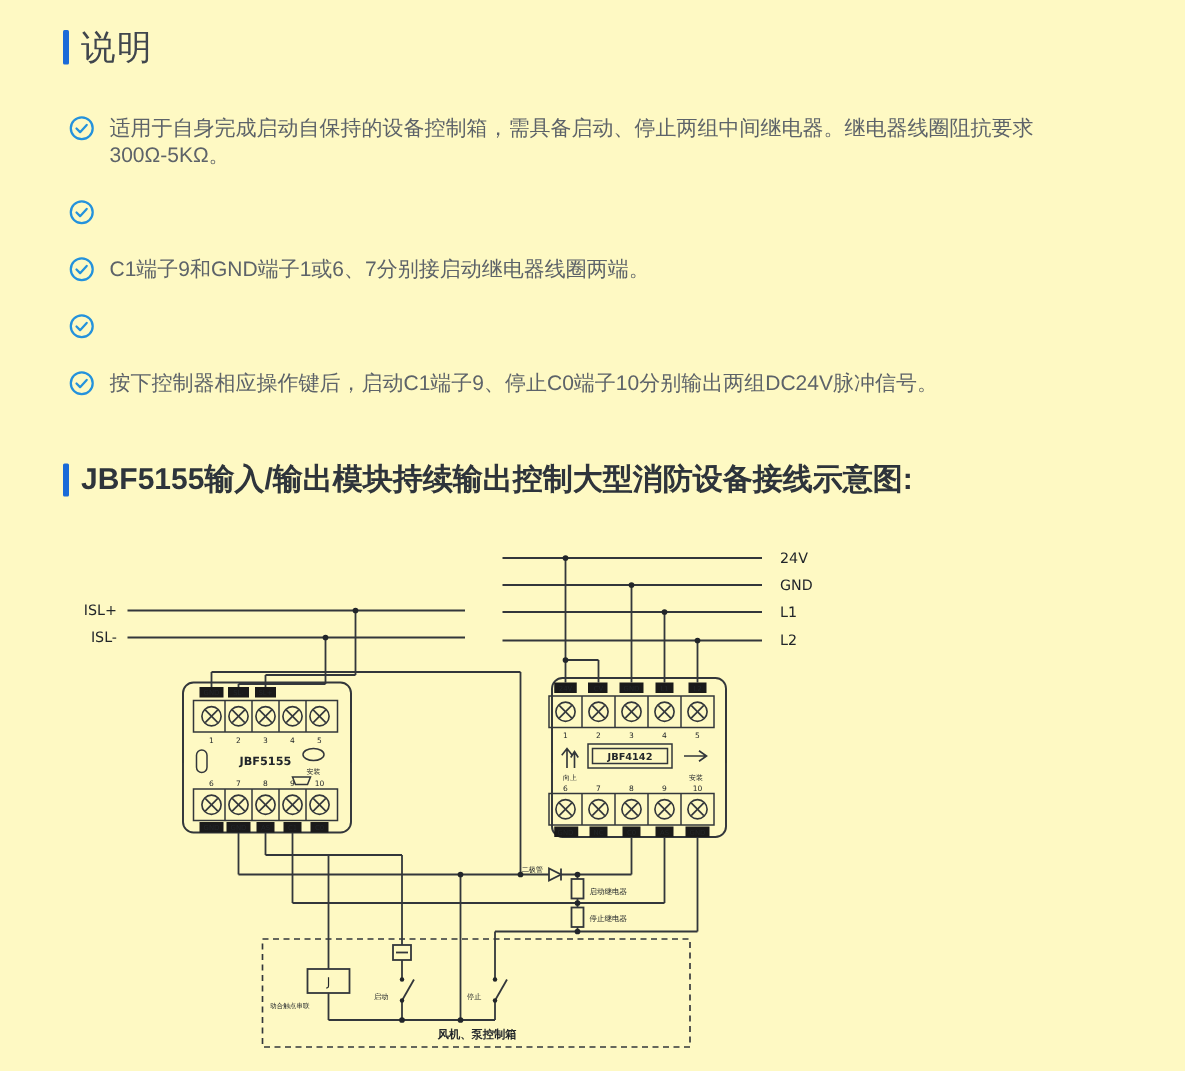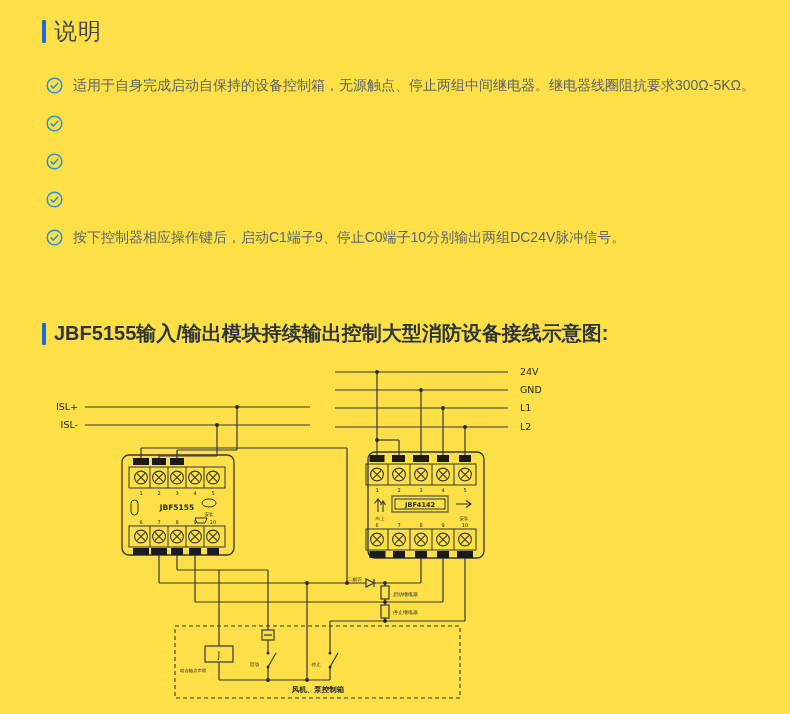--- a/index.html
+++ b/index.html
@@ -1,26 +1,26 @@
 <!DOCTYPE html>
 <html><head>
 <meta charset="utf-8">
 <style>
   * { margin:0; padding:0; box-sizing:border-box; }
   html,body { background:#f4f5f6; }
   .page {
-    position:relative; width:790px; height:714px; background:#fde047;
+    position:relative; width:790px; height:714px; background:#fef9c3;
     font-family:"Liberation Sans","DejaVu Sans",sans-serif; overflow:hidden;
   }
   .sec-header { display:flex; align-items:center; gap:8px; }
   .sec-header .bar { width:4px; background:#1a6bd8; border-radius:1px; }
   .h1row { position:absolute; left:42px; top:16px; }
   .h1row .bar { height:23px; }
   .h1row .ttl { font-size:23px; color:#40464d; letter-spacing:1px; }
-  .h2row { position:absolute; left:42px; top:320px; }
+  .h2row { position:absolute; left:42px; top:306px; }
   .h2row .bar { height:22px; }
   .h2row .ttl { font-size:20px; font-weight:bold; color:#2e343b; }
   .bullets { position:absolute; left:46px; top:76px; width:716px; }
   .bullet { display:flex; align-items:flex-start; gap:10px; margin-bottom:20px; min-height:18px; }
   .bullet .txt { font-size:14px; color:#5d6369; line-height:18px; }
   .bullet svg { flex:0 0 auto; margin-top:1px; }
   .diagram { position:absolute; left:0; top:355px; }
   svg text { font-family:"DejaVu Sans","Liberation Sans",sans-serif; fill:#22262a; }
   svg .mono { font-family:"DejaVu Sans Mono","Liberation Mono",monospace; }
   svg line, svg path.w, svg rect.box, svg ellipse { stroke:#33373b; fill:none; }
@@ -34,33 +34,34 @@
     <span class="bar"></span>
     <span class="ttl">说明</span>
   </div>
 
   <div class="bullets">
     <div class="bullet">
       <svg width="17" height="17" viewBox="0 0 17 17">
           <circle cx="8.5" cy="8.5" r="7.3" fill="none" stroke="#2492dc" stroke-width="1.5"></circle>
           <path d="M5 8.7l2.4 2.4 4.4-4.8" fill="none" stroke="#2492dc" stroke-width="1.5" stroke-linecap="round" stroke-linejoin="round"></path>
         </svg>
-      <span class="txt">适用于自身完成启动自保持的设备控制箱，无源触点、停止两组中间继电器。继电器线圈阻抗要求300Ω-5KΩ。</span>
-    </div>
-    <div class="bullet">
-      <svg width="17" height="17" viewBox="0 0 17 17">
-          <circle cx="8.5" cy="8.5" r="7.3" fill="none" stroke="#2492dc" stroke-width="1.5"></circle>
-          <path d="M5 8.7l2.4 2.4 4.4-4.8" fill="none" stroke="#2492dc" stroke-width="1.5" stroke-linecap="round" stroke-linejoin="round"></path>
-        </svg>
-    </div>
-    <div class="bullet">
-      <svg width="17" height="17" viewBox="0 0 17 17">
-          <circle cx="8.5" cy="8.5" r="7.3" fill="none" stroke="#2492dc" stroke-width="1.5"></circle>
-          <path d="M5 8.7l2.4 2.4 4.4-4.8" fill="none" stroke="#2492dc" stroke-width="1.5" stroke-linecap="round" stroke-linejoin="round"></path>
-        </svg>
+      <span class="txt">适用于自身完成启动自保持的设备控制箱，需具备启动、停止两组中间继电器。继电器线圈阻抗要求300Ω-5KΩ。</span>
+    </div>
+    <div class="bullet">
+      <svg width="17" height="17" viewBox="0 0 17 17">
+          <circle cx="8.5" cy="8.5" r="7.3" fill="none" stroke="#2492dc" stroke-width="1.5"></circle>
+          <path d="M5 8.7l2.4 2.4 4.4-4.8" fill="none" stroke="#2492dc" stroke-width="1.5" stroke-linecap="round" stroke-linejoin="round"></path>
+        </svg>
+    </div>
+    <div class="bullet">
+      <svg width="17" height="17" viewBox="0 0 17 17">
+          <circle cx="8.5" cy="8.5" r="7.3" fill="none" stroke="#2492dc" stroke-width="1.5"></circle>
+          <path d="M5 8.7l2.4 2.4 4.4-4.8" fill="none" stroke="#2492dc" stroke-width="1.5" stroke-linecap="round" stroke-linejoin="round"></path>
+        </svg>
+      <span class="txt">C1端子9和GND端子1或6、7分别接启动继电器线圈两端。</span>
     </div>
     <div class="bullet">
       <svg width="17" height="17" viewBox="0 0 17 17">
           <circle cx="8.5" cy="8.5" r="7.3" fill="none" stroke="#2492dc" stroke-width="1.5"></circle>
           <path d="M5 8.7l2.4 2.4 4.4-4.8" fill="none" stroke="#2492dc" stroke-width="1.5" stroke-linecap="round" stroke-linejoin="round"></path>
         </svg>
     </div>
     <div class="bullet">
       <svg width="17" height="17" viewBox="0 0 17 17">
           <circle cx="8.5" cy="8.5" r="7.3" fill="none" stroke="#2492dc" stroke-width="1.5"></circle>

